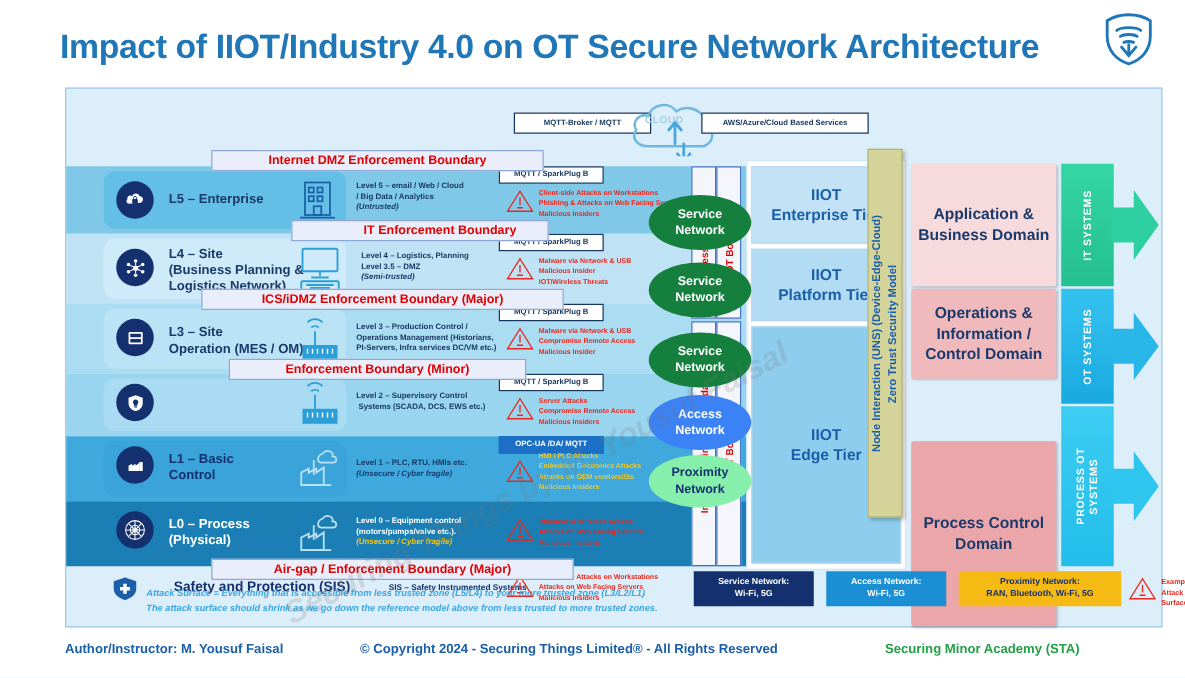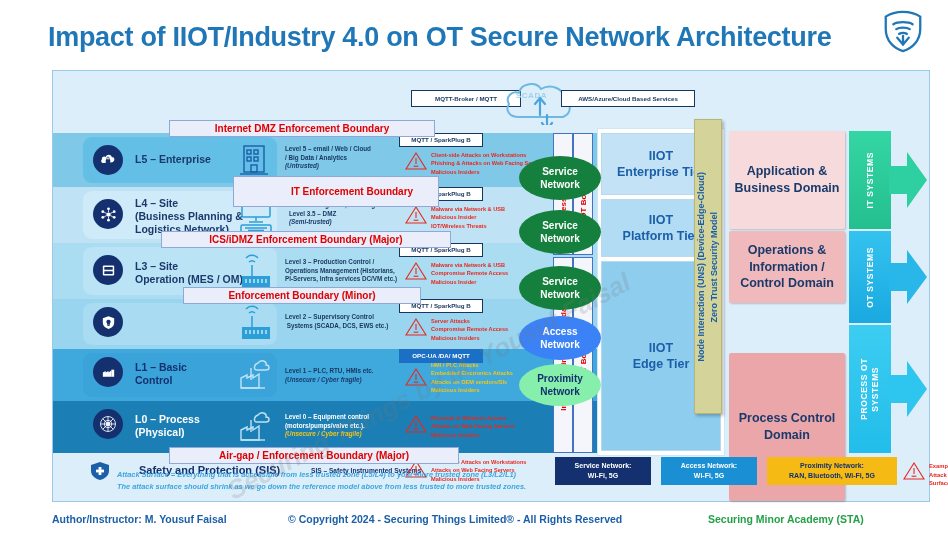--- a/index.html
+++ b/index.html
@@ -161,21 +161,21 @@
 
 <div id="canvas">
 
   <div class="smallbox abs" style="left:358px; top:19px; width:110px; height:17px;">MQTT-Broker /  MQTT</div>
 
   <svg id="cloud-shape" style="left:448px; top:6px; width:78px; height:48px;" viewBox="0 0 78 48">
     <path d="M18 40 C8 40 4 33 8 27 C4 20 11 13 18 16 C20 6 35 4 40 12 C50 6 64 12 62 22 C70 24 72 36 62 40 Z" fill="none" stroke="#6fb8e0" stroke-width="2"></path>
     <path d="M39 38 L39 22 M34 27 L39 21 L44 27" fill="none" stroke="#4aa5dd" stroke-width="2.2" stroke-linecap="round"></path>
     <path d="M46 38 L46 52 M41 46 L46 53 L51 46" fill="none" stroke="#4aa5dd" stroke-width="2.2" stroke-linecap="round"></path>
   </svg>
-  <div id="cloud-label" style="left:463px; top:20px;">SCADA</div>
+  <div id="cloud-label" style="left:463px; top:20px;">CLOUD</div>
 
   <div class="smallbox abs" style="left:508px; top:19px; width:134px; height:17px;">AWS/Azure/Cloud Based Services</div>
 
   <div class="lvlband" style="left:0px; top:62px; width:548px; height:54px; background:#7fc8e8;"></div>
   <div class="lvlband" style="left:0px; top:116px; width:548px; height:56px; background:#bfe3f5;"></div>
   <div class="lvlband" style="left:0px; top:172px; width:548px; height:56px; background:#aadcf2;"></div>
   <div class="lvlband" style="left:0px; top:228px; width:548px; height:50px; background:#9ad5f0;"></div>
   <div class="lvlband" style="left:0px; top:278px; width:548px; height:52px; background:#3fa9dd;"></div>
   <div class="lvlband" style="left:0px; top:330px; width:548px; height:52px; background:#1b7fb5;"></div>
 
@@ -384,21 +384,21 @@
   <div class="atk" style="left:378px; top:290px; color:#f5c518;">HMI / PLC Attacks<br>Embedded Electronics Attacks<br>Attacks on OEM vendors/SIs<br>Malicious Insiders</div>
   <div class="atk" style="left:378px; top:343px;">Physical or Wireless Access<br>Attacks on Web Facing Servers<br>Malicious Insiders</div>
 
   <div class="netell net-service" style="left:466px; top:85px; width:82px; height:44px;">Service<br>Network</div>
   <div class="netell net-service" style="left:466px; top:139px; width:82px; height:44px;">Service<br>Network</div>
   <div class="netell net-service" style="left:466px; top:195px; width:82px; height:44px;">Service<br>Network</div>
   <div class="netell net-access" style="left:466px; top:245px; width:82px; height:44px;">Access<br>Network</div>
   <div class="netell net-prox" style="left:466px; top:293px; width:82px; height:42px;">Proximity<br>Network</div>
 
   <div class="bnd abs" style="left:116px; top:49px; width:266px; height:17px;">Internet DMZ Enforcement Boundary</div>
-  <div class="bnd abs" style="left:180px; top:105px; width:206px; height:31px;padding-left:32px;">IT Enforcement Boundary</div>
+  <div class="bnd abs" style="left:180px; top:105px; width:206px; height:17px;padding-left:32px;">IT Enforcement Boundary</div>
   <div class="bnd abs" style="left:108px; top:160px; width:290px; height:17px;">ICS/iDMZ Enforcement Boundary (Major)</div>
   <div class="bnd abs" style="left:116px; top:376px; width:290px; height:17px;">Air-gap / Enforcement Boundary (Major)</div>
   <div class="bnd abs" style="left:130px; top:216px; width:238px; height:17px;">Enforcement Boundary (Minor)</div>
 
   <div class="vstrip" style="left:500px; top:62px; width:20px; height:122px;">
     <span>Wireless Boundary</span>
   </div>
   <div class="vstrip" style="left:520px; top:62px; width:20px; height:122px;">
     <span>IOT Boundary</span>
   </div>

